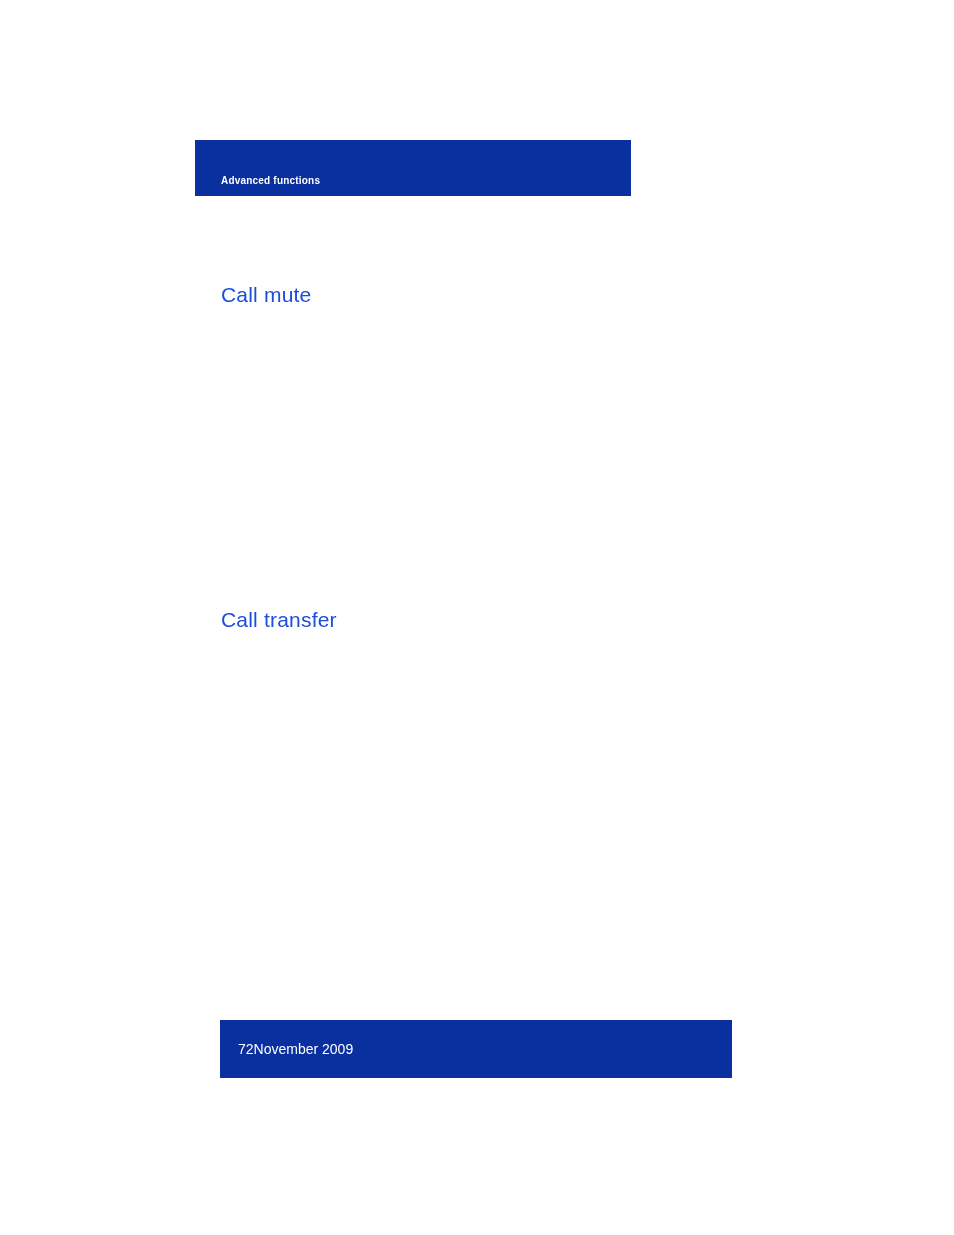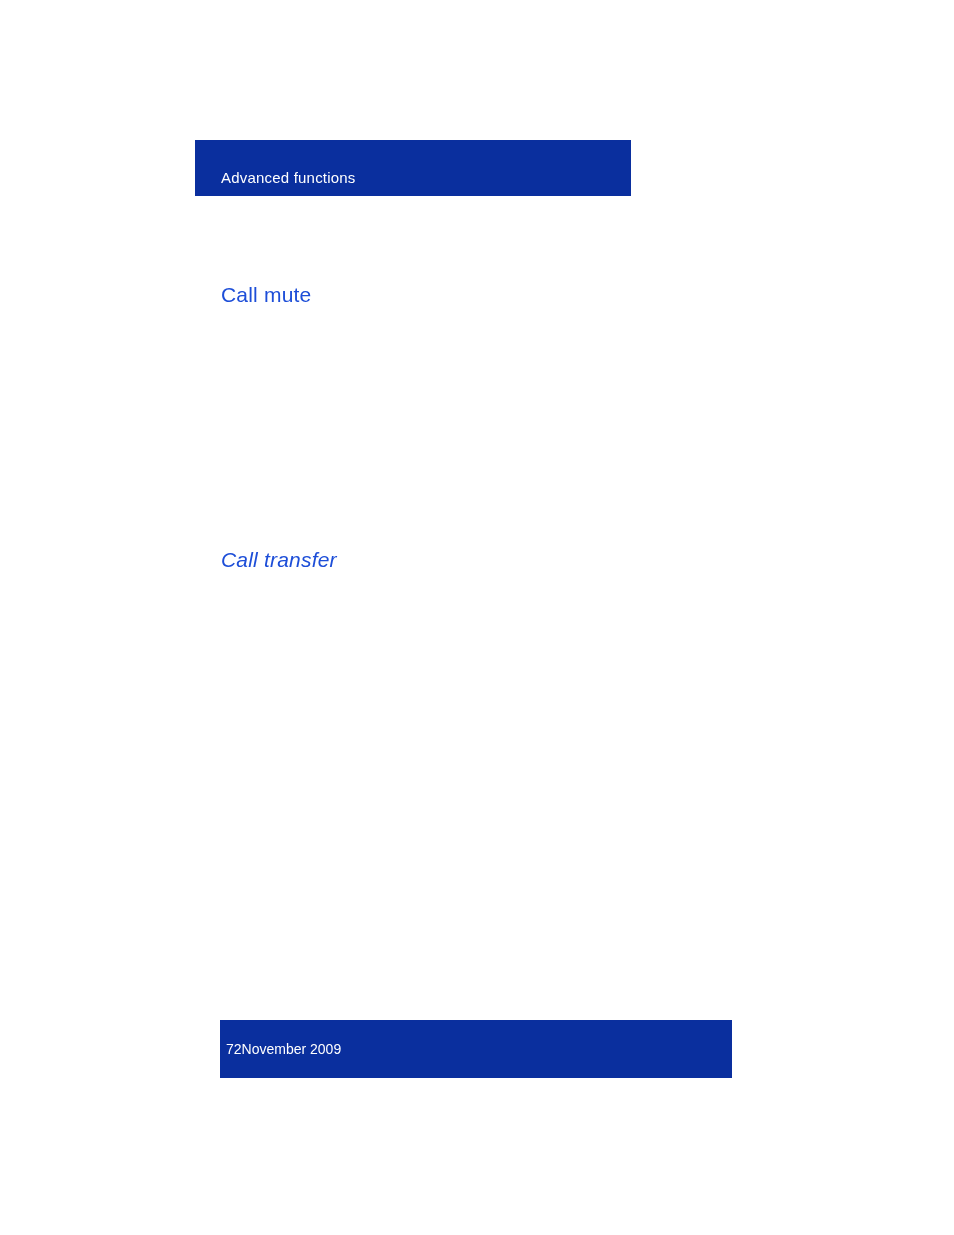--- a/index.html
+++ b/index.html
@@ -24,59 +24,58 @@
     height: 56px;
     background: #0a2f9e;
     display: flex;
     align-items: flex-end;
     padding-left: 26px;
     padding-bottom: 10px;
     box-sizing: border-box;
   }
   .header-text {
     color: #ffffff;
-    font-size: 15px;
-    font-weight: 400;
+    font-size: 10px;
+    font-weight: 700;
     letter-spacing: 0.2px;
   }
   .section-heading {
     position: absolute;
     color: #1d4ed8;
     font-size: 21px;
     font-weight: 300;
     letter-spacing: 0.2px;
   }
   .sect-mute {
     left: 221px;
     top: 283px;
   }
   .sect-transfer {
     left: 221px;
-    top: 548px;
-    font-style: italic;
+    top: 608px;
   }
   .footer-bar {
     position: absolute;
     left: 220px;
     top: 1020px;
     width: 512px;
     height: 58px;
     background: #0a2f9e;
     display: flex;
     align-items: center;
     color: #ffffff;
     font-size: 14px;
     font-weight: 300;
     box-sizing: border-box;
     padding-left: 6px;
     padding-right: 6px;
   }
   .footer-page {
     flex: 0 0 auto;
-    margin-left: 0;
+    margin-left: 12px;
   }
   .footer-center {
     flex: 1 1 auto;
     text-align: center;
   }
   .footer-date {
     flex: 0 0 auto;
     margin-right: 14px;
   }
 </style>

